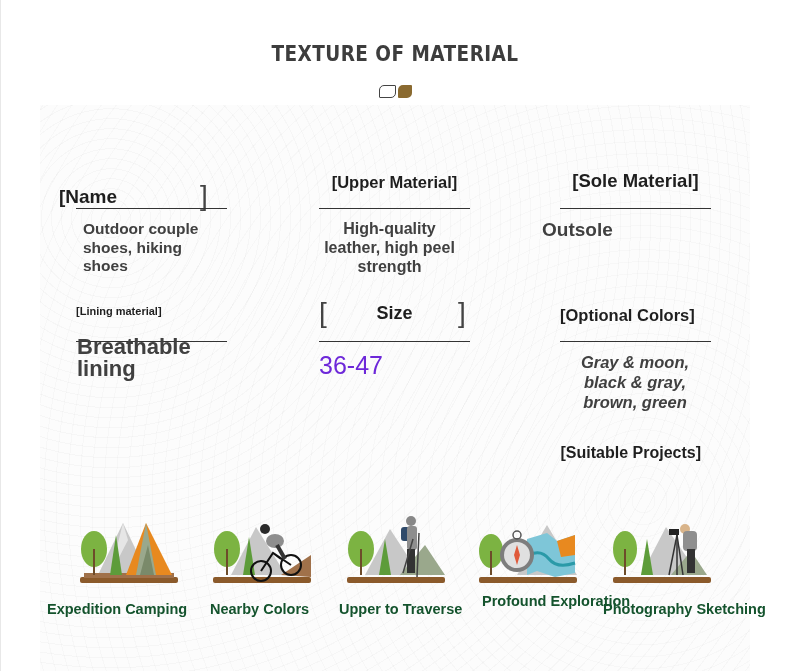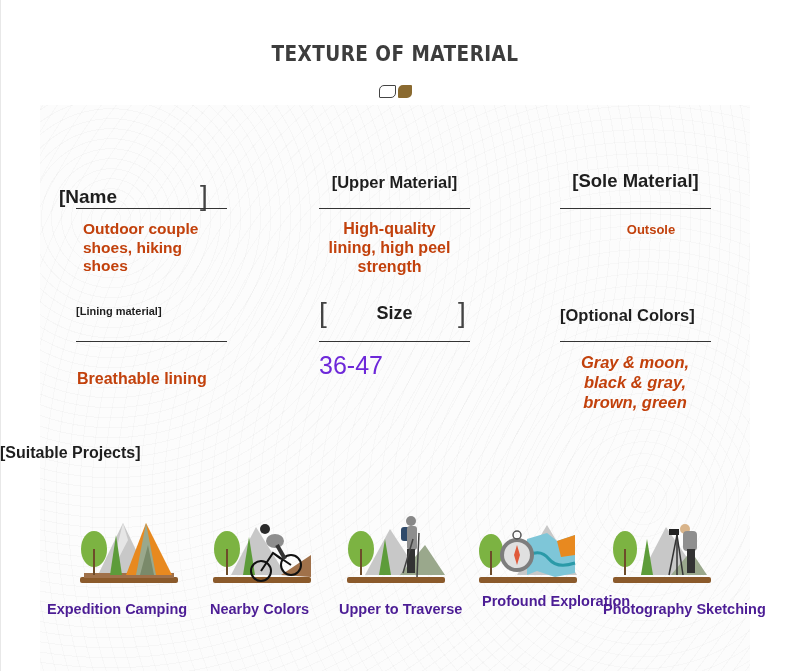--- a/index.html
+++ b/index.html
@@ -21,27 +21,27 @@
     letter-spacing:0.5px; color:#3d3d3d; transform:scaleX(0.88);
   }
   .deco { position:absolute; left:379px; top:85px; width:34px; height:13px; }
   .deco .a { position:absolute; left:0; top:0; width:15px; height:11px; border:1.2px solid #444; border-radius:5px 1px 5px 1px; background:#fff; }
   .deco .b { position:absolute; left:19px; top:0; width:14px; height:13px; background:#8a6a30; border-radius:5px 1px 5px 1px; }
 
   .cell { position:absolute; width:151px; }
   .label { font-weight:bold; font-size:19px; color:#1e1e1e; white-space:nowrap; position:relative; height:30px; }
   .label.small { font-size:16.5px; }
   .rule { position:absolute; height:1px; background:#333; width:151px; }
-  .val { font-weight:bold; font-size:15.5px; line-height:18.5px; color:#c2410c; position:absolute; }
+  .val { font-weight:bold; font-size:15.5px; line-height:18.5px; color:#404040; position:absolute; }
   .bracket { position:absolute; font-size:28px; font-weight:normal; color:#444; top:-6px; }
 
-  .proj-title { position:absolute; left:0; width:790px; top:444px; text-align:left; font-weight:bold; font-size:16px; }
+  .proj-title { position:absolute; left:0; width:701px; top:444px; text-align:right; font-weight:bold; font-size:16px; }
   .proj { position:absolute; top:515px; }
   .proj svg { display:block; }
-  .proj-label { position:absolute; font-weight:bold; font-size:14.5px; color:#4c1d95; white-space:nowrap; line-height:17px; }
+  .proj-label { position:absolute; font-weight:bold; font-size:14.5px; color:#14532d; white-space:nowrap; line-height:17px; }
 </style>
 </head>
 <body>
 
 <div class="frame-left"></div>
 <div class="texture"></div>
 
 <div class="title">TEXTURE OF MATERIAL</div>
 <div class="deco">
   <div class="a"></div>
@@ -54,33 +54,33 @@
     <span class="bracket" style="left:141px;">]</span>
   </div>
 </div>
 <div class="rule" style="left:76px; top:208px;"></div>
 <div class="val" style="left:83px; top:220px; width:140px;">Outdoor couple shoes, hiking shoes</div>
 
 <div class="cell" style="left:319px; top:173px; text-align:center;">
   <div class="label small">[Upper Material]</div>
 </div>
 <div class="rule" style="left:319px; top:208px;"></div>
-<div class="val" style="left:319px; top:219px; width:141px; text-align:center; font-size:16px; line-height:19px;">High-quality lining, high peel strength</div>
+<div class="val" style="left:319px; top:219px; width:141px; text-align:center; font-size:16px; line-height:19px;">High-quality leather, high peel strength</div>
 
 <div class="cell" style="left:560px; top:170px; text-align:center;">
   <div class="label" style="font-size:18.5px;">[Sole Material]</div>
 </div>
 <div class="rule" style="left:560px; top:208px;"></div>
-<div class="val" style="left:581px; top:219px; width:140px; text-align:center; font-size:13px; line-height:22px;">Outsole</div>
+<div class="val" style="left:542px; top:219px; width:140px; font-size:19px; line-height:22px;">Outsole</div>
 
 <div class="cell" style="left:76px; top:305px;">
   <div class="label small" style="font-size:11px;">[Lining material]</div>
 </div>
 <div class="rule" style="left:76px; top:341px;"></div>
-<div class="val" style="left:77px; top:368px; width:160px; font-size:16px; line-height:22px;">Breathable lining</div>
+<div class="val" style="left:77px; top:336px; width:160px; font-size:22px; line-height:22px;">Breathable lining</div>
 
 <div class="cell" style="left:319px; top:303px;">
   <div class="label" style="text-align:center; font-size:18px;">
     <span class="bracket" style="left:0px;">[</span>
     <span>Size</span>
     <span class="bracket" style="left:139px;">]</span>
   </div>
 </div>
 <div class="rule" style="left:319px; top:341px;"></div>
 <div class="val" style="left:319px; top:350px; width:138px; text-align:left; font-weight:normal; font-size:25px; line-height:30px; color:#6d28d9;">36-47</div>

